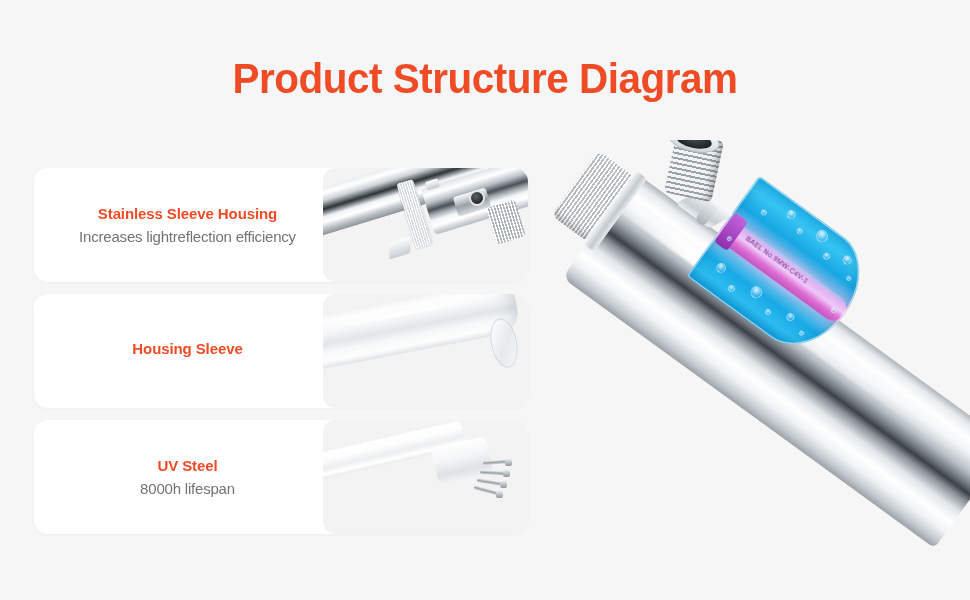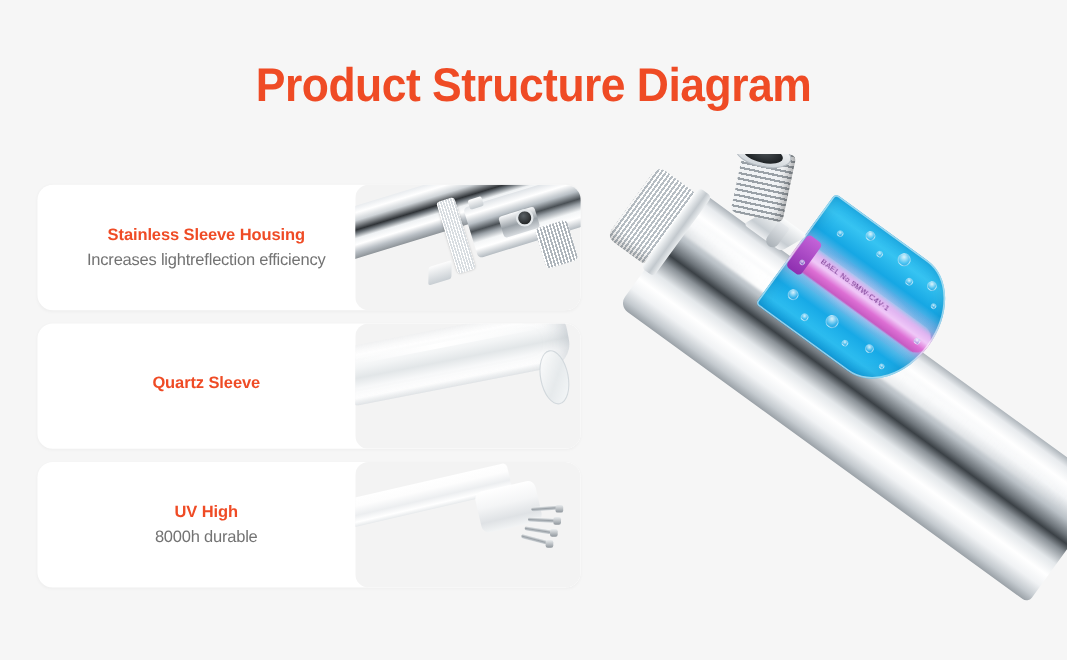--- a/index.html
+++ b/index.html
@@ -431,36 +431,36 @@
           <div class="c1-screw"></div>
           <div class="c1-nipple"></div>
           <div class="c1-nipple-hole"></div>
           <div class="c1-cap"></div>
         </div>
       </div>
     </div>
 
     <div class="card">
       <div class="card-text">
-        <div class="card-title">Quartz Sleeve</div>
+        <div class="card-title">Housing Sleeve</div>
       </div>
       <div class="card-media">
         <div class="media-panel"></div>
         <div class="c2-art">
           <div class="c2-tube"></div>
           <div class="c2-rim"></div>
           <div class="c2-gloss"></div>
         </div>
       </div>
     </div>
 
     <div class="card">
       <div class="card-text">
-        <div class="card-title">UV High</div>
-        <div class="card-sub">8000h durable</div>
+        <div class="card-title">UV Steel</div>
+        <div class="card-sub">8000h lifespan</div>
       </div>
       <div class="card-media">
         <div class="media-panel"></div>
         <div class="c3-art">
           <div class="c3-tube"></div>
           <div class="c3-base"></div>
           <div class="pin" style="left:160px;top:41px;transform:rotate(-4deg);"></div>
           <div class="pin-tip" style="left:182px;top:39px;"></div>
           <div class="pin" style="left:157px;top:50px;transform:rotate(3deg);"></div>
           <div class="pin-tip" style="left:180px;top:50px;"></div>

